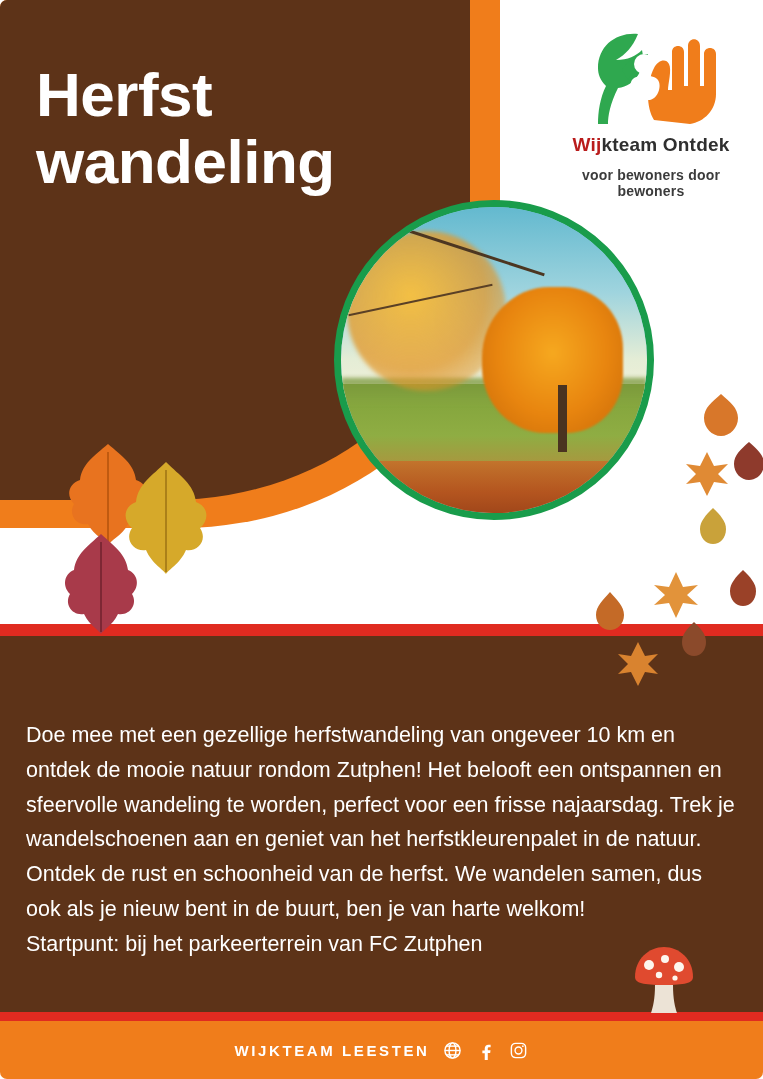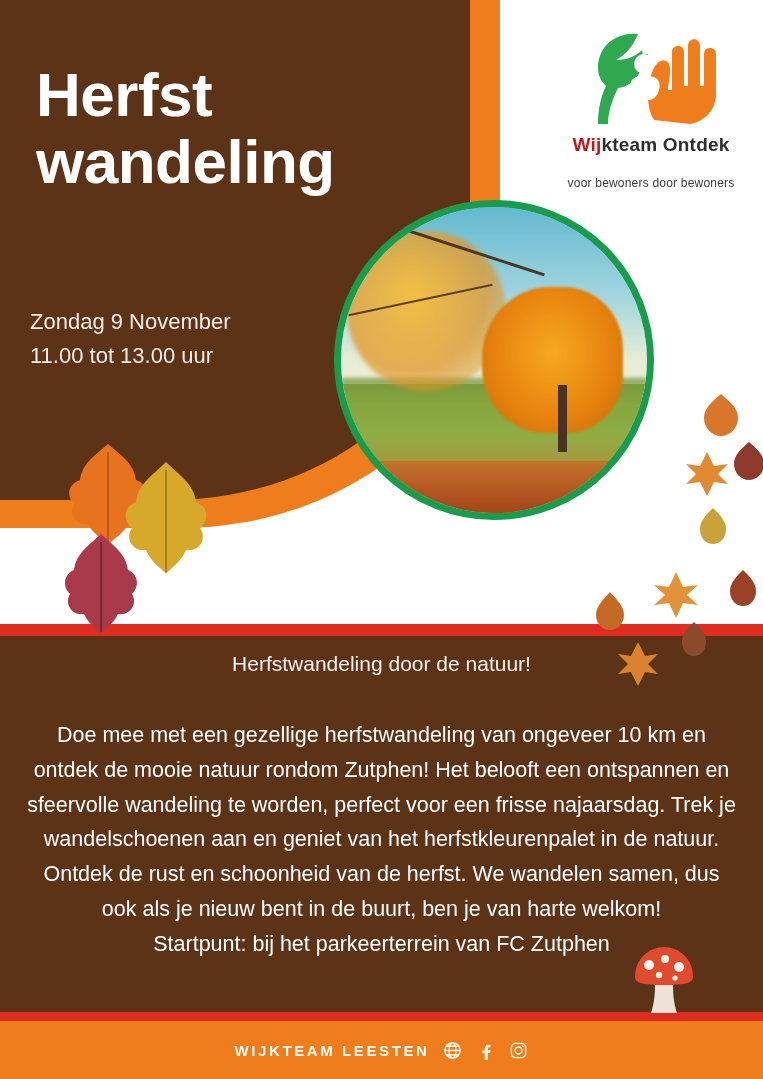--- a/index.html
+++ b/index.html
@@ -7,20 +7,21 @@
     width: 763px; height: 1079px;
     font-family: "Liberation Sans", sans-serif;
     background: #ffffff;
     overflow: hidden;
   }
   .poster {
     position: relative;
     width: 763px; height: 1079px;
     background: #ffffff;
     overflow: hidden;
+    border-radius: 7px;
   }
 
   
   .top-brown {
     position: absolute;
     left: 0; top: 0;
     width: 470px; height: 500px;
     background: #5d3318;
     border-bottom-right-radius: 300px 260px;
     z-index: 3;
@@ -69,21 +70,21 @@
     z-index: 8;
     width: 180px;
     text-align: center;
   }
   .logo-mark { position: relative; width: 150px; height: 108px; margin: 0 auto; }
   .logo-name {
     font-size: 19px; font-weight: bold; color: #2f2f2f;
     letter-spacing: 0.2px; margin-top: 2px;
   }
   .logo-name .wij { color: #b91c1c; }
-  .logo-tag { font-size: 12px; font-weight: normal; color: #3b3b3b; letter-spacing: 0.2px; margin-top: 20px; }
+  .logo-tag { font-size: 14px; font-weight: bold; color: #3b3b3b; letter-spacing: 0.2px; margin-top: 11px; }
 
   
   .photo {
     position: absolute;
     left: 334px; top: 200px;
     width: 320px; height: 320px;
     border-radius: 50%;
     border: 7px solid #199c4b;
     overflow: hidden;
     z-index: 7;
@@ -148,21 +149,21 @@
   .bottom-brown {
     position: absolute; left: 0; top: 636px; width: 763px; height: 400px;
     background: #5d3318; z-index: 4;
   }
   .lead {
     position: absolute; left: 0; top: 652px; width: 763px;
     text-align: center; color: #f5efe9; font-size: 21px; z-index: 6;
   }
   .body-text {
     position: absolute; left: 26px; top: 718px; width: 711px;
-    text-align: center; color: #ffffff; font-size: 21.5px;
+    color: #ffffff; font-size: 21.5px;
     line-height: 1.62; z-index: 6; white-space: pre-line;
   }
 
   
   .footer-red {
     position: absolute; left: 0; bottom: 58px; width: 763px; height: 9px;
     background: #e02b20; z-index: 7;
   }
   .footer {
     position: absolute; left: 0; bottom: 0; width: 763px; height: 58px;
@@ -181,22 +182,20 @@
 <body>
 
 <div class="poster">
 
   <div class="white-band"></div>
   <div class="top-orange"></div>
   <div class="top-brown"></div>
 
   <div class="title">Herfst
 wandeling</div>
-  <div class="subtitle">Zondag 9 November
-11.00 tot 13.00 uur</div>
 
   <div class="logo">
     <div class="logo-mark">
       <svg width="150" height="108" viewBox="0 0 150 108">
 
         <g fill="#f07d1b">
           <path d="M78 96 C70 84 70 60 78 44 C82 36 90 34 93 40 C96 46 92 60 92 66 L96 66 L96 28 C96 20 108 20 108 28 L108 62 L112 62 L112 22 C112 13 124 13 124 22 L124 62 L128 62 L128 30 C128 22 140 22 140 30 L140 70 C140 86 128 98 114 100 Z"></path>
         </g>
 
         <g fill="#2fa84f">
@@ -287,21 +286,20 @@
   </div>
   <div class="leaf" style="left:678px; top:620px;">
     <svg width="32" height="38" viewBox="0 0 32 38">
         <path d="M16 2 C23 9 28 14 28 22 C28 30 23 36 16 36 C9 36 4 30 4 22 C4 14 9 9 16 2 Z" fill="#8b4a2b"></path>
       </svg>
   </div>
 
   <div class="red-bar"></div>
   <div class="bottom-brown"></div>
 
-  <div class="lead">Herfstwandeling door de natuur!</div>
   <div class="body-text">Doe mee met een gezellige herfstwandeling van ongeveer 10 km en ontdek de mooie natuur rondom Zutphen! Het belooft een ontspannen en sfeervolle wandeling te worden, perfect voor een frisse najaarsdag. Trek je wandelschoenen aan en geniet van het herfstkleurenpalet in de natuur.
 Ontdek de rust en schoonheid van de herfst. We wandelen samen, dus ook als je nieuw bent in de buurt, ben je van harte welkom!
 Startpunt: bij het parkeerterrein van FC Zutphen</div>
 
   <div class="mushroom">
     <svg width="74" height="72" viewBox="0 0 74 72">
       <path d="M8 34 C8 16 22 4 37 4 C52 4 66 16 66 34 C66 40 58 42 37 42 C16 42 8 40 8 34 Z" fill="#e04a2f"></path>
       <circle cx="22" cy="22" r="5" fill="#fdf6ee"></circle>
       <circle cx="38" cy="16" r="4" fill="#fdf6ee"></circle>
       <circle cx="52" cy="24" r="5" fill="#fdf6ee"></circle>

